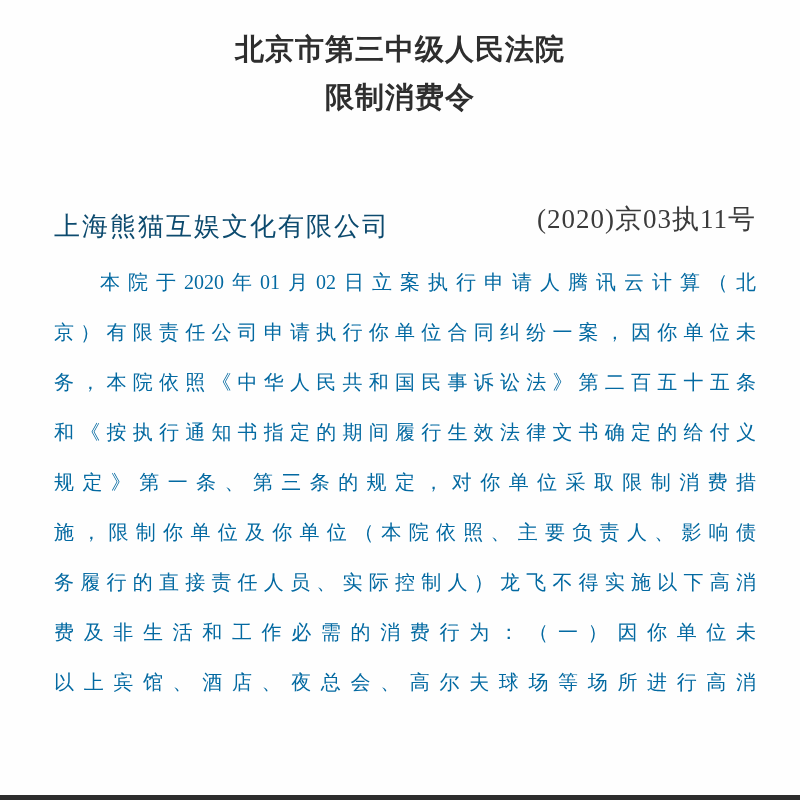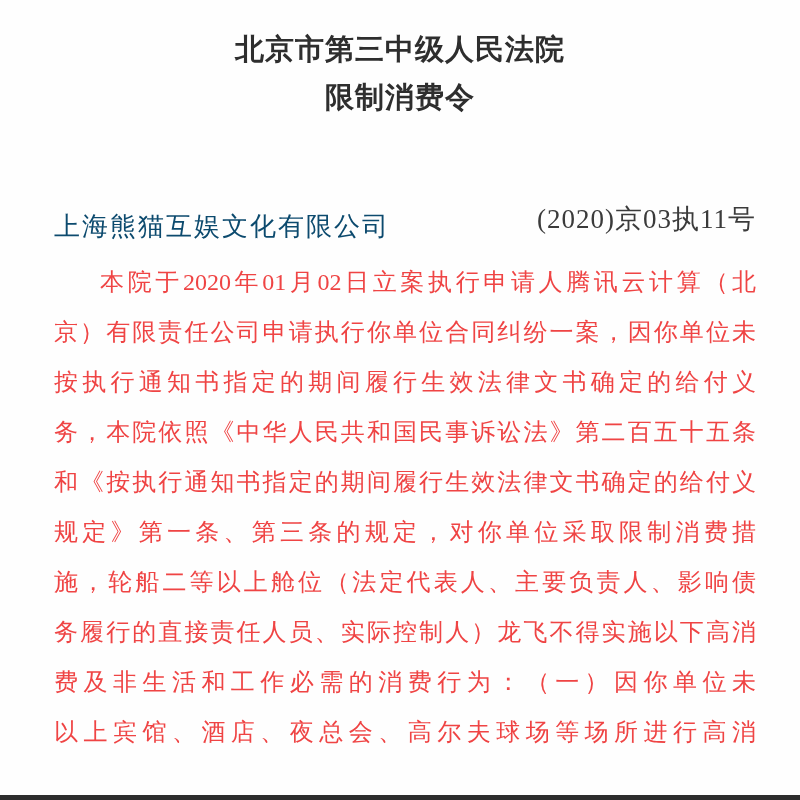--- a/index.html
+++ b/index.html
@@ -59,25 +59,25 @@
   .body-text {
     position: absolute;
     top: 257px;
     left: 54px;
     width: 702px;
     color: #474747;
   }
   .body-line {
     height: 50px;
     line-height: 50px;
-    font-size: 24px;
+    font-size: 20px;
     text-align: justify;
     text-align-last: justify;
     white-space: nowrap;
-    color: #ef4444;
+    color: #0369a1;
   }
   .body-line.indent {
     padding-left: 46px;
   }
   .bottom-bar {
     position: absolute;
     left: 0;
     bottom: 0;
     width: 100%;
     height: 5px;
@@ -93,25 +93,24 @@
 
   <div class="doc-title">限制消费令</div>
 
   <div class="case-number">(2020)京03执11号</div>
 
   <div class="addressee">上海熊猫互娱文化有限公司</div>
 
   <div class="body-text">
     <div class="body-line indent">本院于2020年01月02日立案执行申请人腾讯云计算（北</div>
     <div class="body-line">京）有限责任公司申请执行你单位合同纠纷一案，因你单位未</div>
-    <div class="body-line">按执行通知书指定的期间履行生效法律文书确定的给付义</div>
     <div class="body-line">务，本院依照《中华人民共和国民事诉讼法》第二百五十五条</div>
     <div class="body-line">和《按执行通知书指定的期间履行生效法律文书确定的给付义</div>
     <div class="body-line">规定》第一条、第三条的规定，对你单位采取限制消费措</div>
-    <div class="body-line">施，轮船二等以上舱位（法定代表人、主要负责人、影响债</div>
+    <div class="body-line">施，限制你单位及你单位（本院依照、主要负责人、影响债</div>
     <div class="body-line">务履行的直接责任人员、实际控制人）龙飞不得实施以下高消</div>
     <div class="body-line">费及非生活和工作必需的消费行为：（一）因你单位未</div>
     <div class="body-line">以上宾馆、酒店、夜总会、高尔夫球场等场所进行高消</div>
   </div>
 
   <div class="bottom-bar"></div>
 
 </div>
 
 </body></html>

